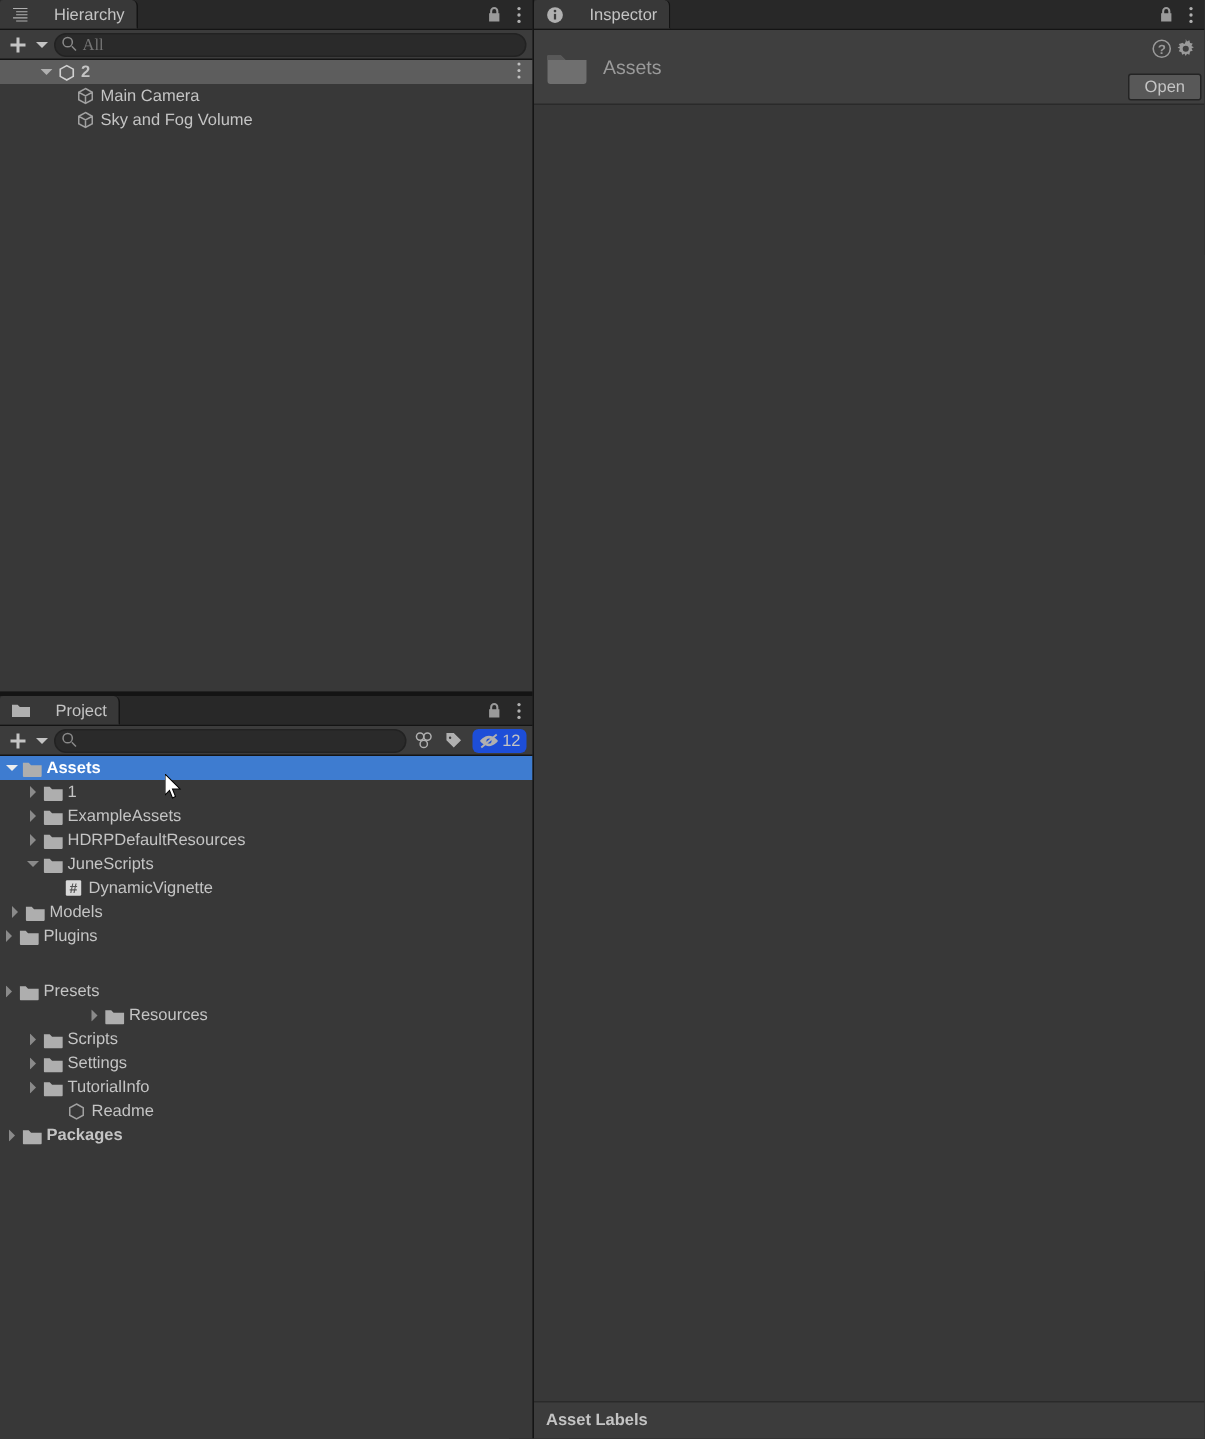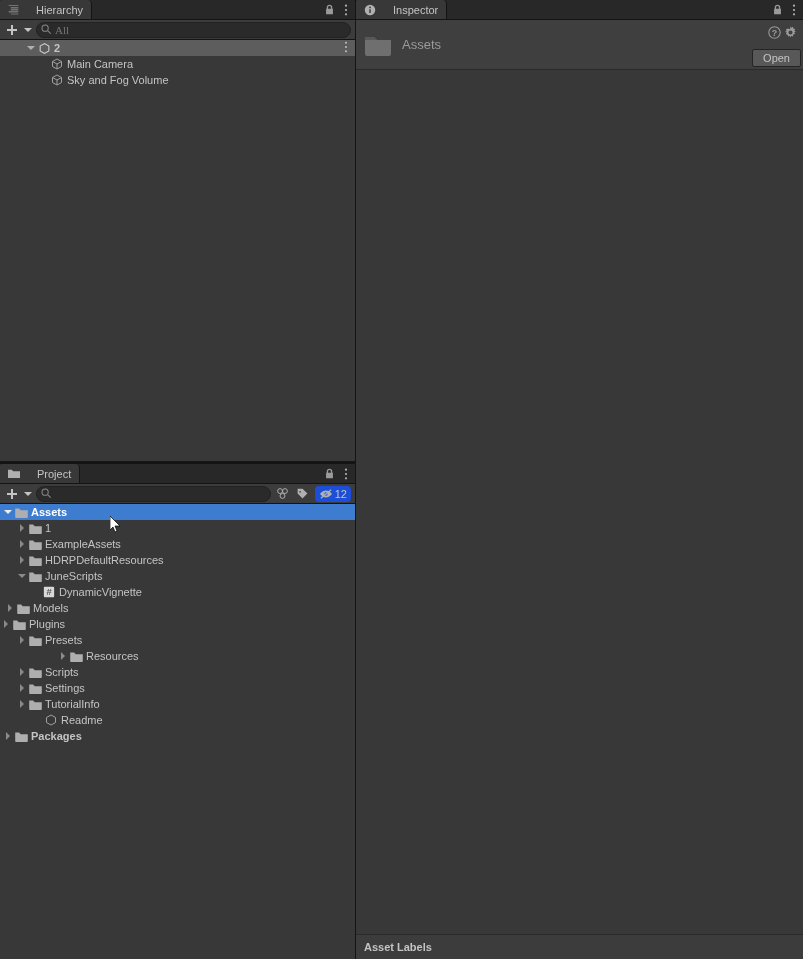--- a/index.html
+++ b/index.html
@@ -285,21 +285,21 @@
               <path fill="#8a8a8a" d="M2 0l4 4-4 4z"></path>
             </svg>
           </span>
           <span class="item-icon">
             <svg width="13" height="11" viewBox="0 0 16 14">
               <path fill="#aeaeae" d="M0 2h5l2 2h9v9a1 1 0 01-1 1H1a1 1 0 01-1-1V2z"></path>
             </svg>
           </span>
           <span>Plugins</span>
         </div>
-        <div class="tree-row" style="padding-left: 16px;">
+        <div class="tree-row" style=" margin-top: 21px;">
           <span class="arrow">
             <svg viewBox="0 0 8 8">
               <path fill="#8a8a8a" d="M2 0l4 4-4 4z"></path>
             </svg>
           </span>
           <span class="item-icon">
             <svg width="13" height="11" viewBox="0 0 16 14">
               <path fill="#aeaeae" d="M0 2h5l2 2h9v9a1 1 0 01-1 1H1a1 1 0 01-1-1V2z"></path>
             </svg>
           </span>

